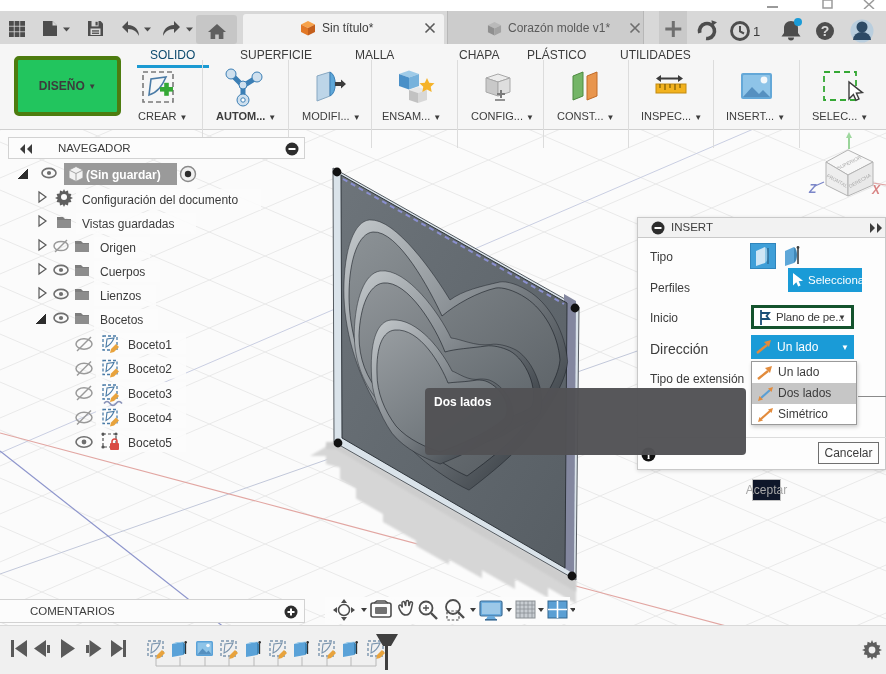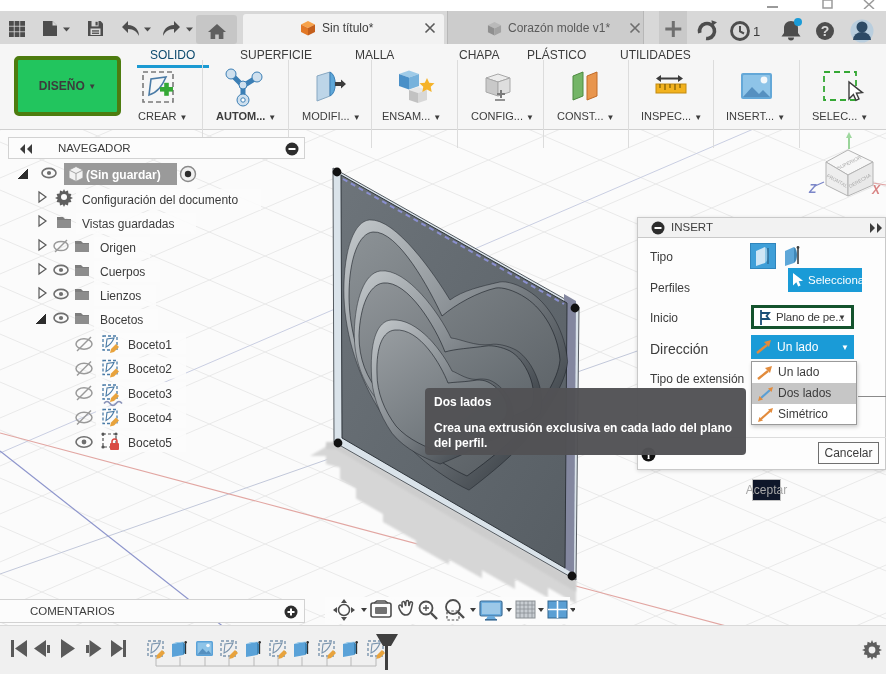--- a/index.html
+++ b/index.html
@@ -573,21 +573,20 @@
     <svg class="abs" style="left:641px;top:447px" width="15" height="15" viewBox="0 0 15 15">
       <circle cx="7.5" cy="7.5" r="7" fill="#111"></circle>
         <text x="7.5" y="11.5" font-size="11" font-weight="bold" font-family="Liberation Serif" fill="#fff" text-anchor="middle">i</text>
     </svg>
     <div class="abs" style="left:752px;top:442px;width:29px;height:22px;background:#0f172a;border:1px solid #c2c2c2;font-size:12px;color:#a8a8a8;display:flex;align-items:center;justify-content:center;margin-top:37px;">Aceptar</div>
     <div class="abs" style="left:818px;top:442px;width:61px;height:22px;background:#fdfdfd;border:1px solid #6f6f6f;font-size:12px;color:#3c3c3c;display:flex;align-items:center;justify-content:center;">Cancelar</div>
   </div>
   <div id="tooltip">
     <div class="abs" style="left:425px;top:388px;width:321px;height:67px;background:rgba(82,82,85,0.97);border-radius:4px;color:#fff;">
       <div style="position:absolute;left:9px;top:7px;font-size:12px;font-weight:bold;">Dos lados</div>
-      <div style="position:absolute;left:9px;top:33px;font-size:12px;font-weight:bold;line-height:15px;">Crea una extrusión exclusiva en cada lado del plano<br>del perfil.</div>
     </div>
   </div>
   <div id="bottombars">
     <div class="abs" style="left:0;top:599px;width:305px;height:24px;background:#fcfcfc;border:1px solid #d2d2d2;border-left:none;">
       <span style="position:absolute;left:30px;top:5px;font-size:11.5px;color:#3c3c3c;">COMENTARIOS</span>
       <svg class="abs" style="left:284px;top:5px" width="14" height="14" viewBox="0 0 14 14">
         <circle cx="7" cy="7" r="6.5" fill="#2d2d2d"></circle>
           <rect x="3.5" y="6" width="7" height="2" fill="#fff"></rect>
           <rect x="6" y="3.5" width="2" height="7" fill="#fff"></rect>
       </svg>

